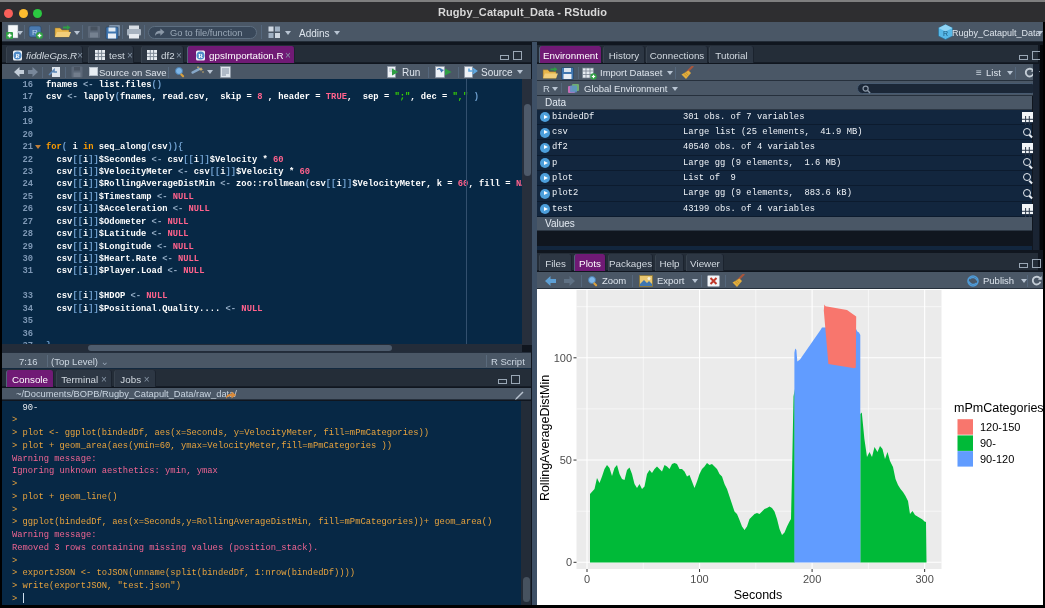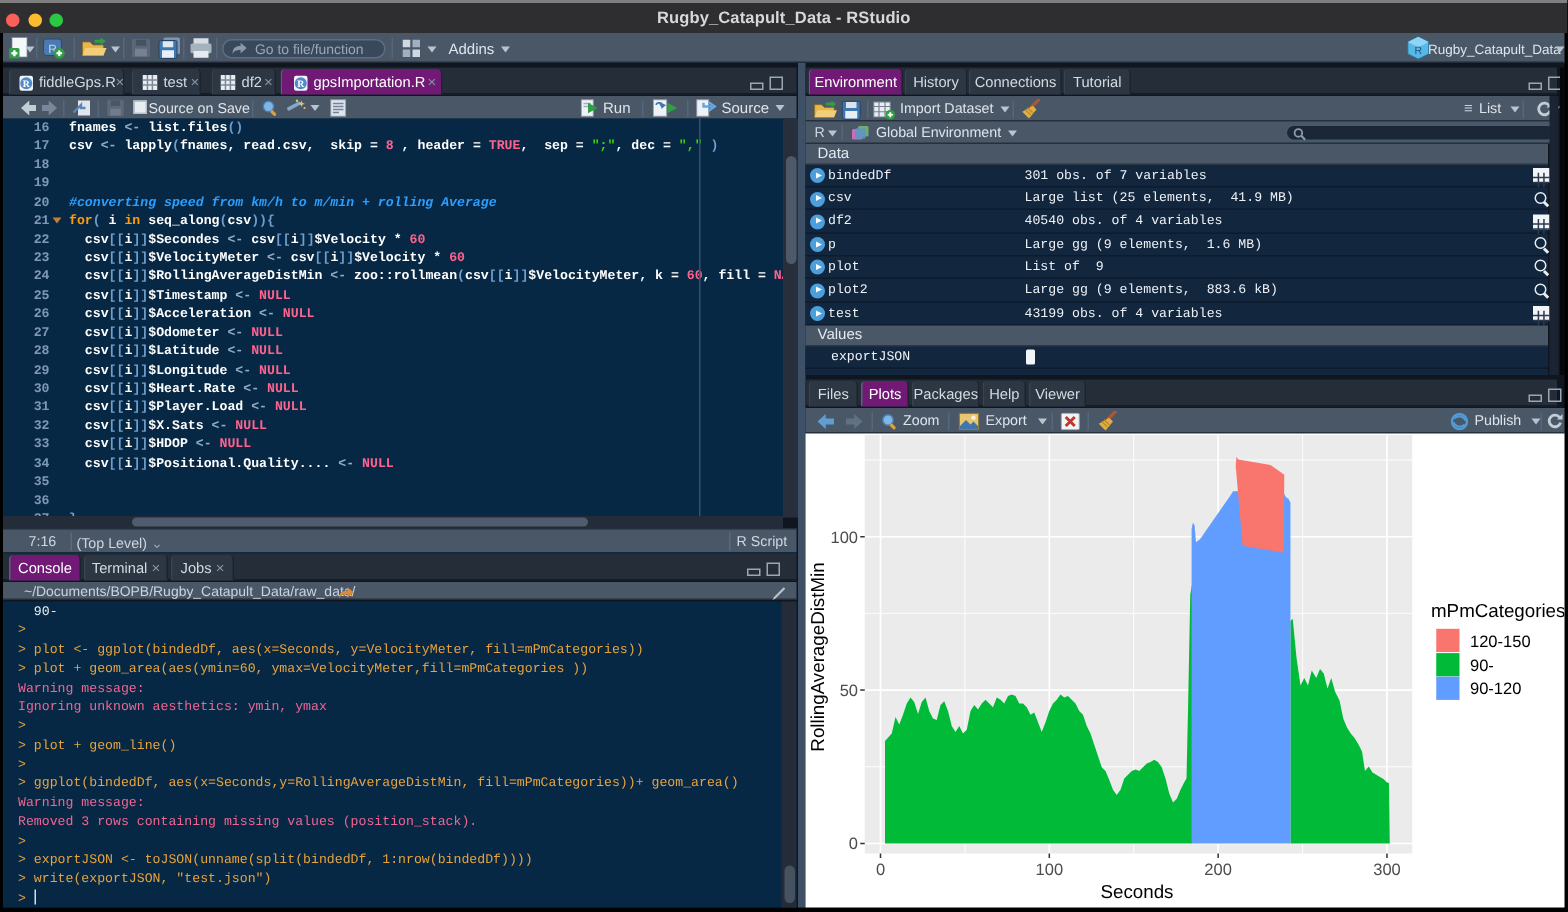--- a/index.html
+++ b/index.html
@@ -138,21 +138,21 @@
   <div class="abs tbtext" style="left:950px;top:5.5px;font-size:9px;">Rugby_Catapult_Data</div>
   <div class="abs caret" style="left:1035px;top:9px"></div>
 </div>
 
 <div id="content" class="abs">
 
   <div class="abs" style="left:529.5px;top:0;width:5px;height:563px;background:#3e5066;"></div>
 
   <div id="editor" class="abs">
     <div class="abs pane-tabs" style="left:0;top:0;width:529px;">
-      <div class="tab" style="left:4px;width:77px;">
+      <div class="tab" style="left:4px;width:77px;font-style:italic;">
         <svg style="position:absolute;left:5px;top:3.5px" width="11" height="11" viewBox="0 0 11 11">
             <rect x="1" y="0.5" width="9" height="10" rx="1.5" fill="#f0f4f8"></rect>
             <circle cx="5.5" cy="5.5" r="4" fill="#4f8bc8"></circle>
             <text x="5.5" y="8.2" font-size="6.5" font-weight="bold" fill="#fff" text-anchor="middle" font-family="Liberation Serif">R</text>
           </svg>
         <span style="position:absolute;left:19px;top:4px;">fiddleGps.R</span>
           <span class="x" style="position:absolute;left:70px;top:4px;">×</span>
       </div>
       <div class="tab" style="left:86px;width:46px;">
         <svg style="position:absolute;left:6px;top:4px" width="10" height="10" viewBox="0 0 10 10">
@@ -237,33 +237,32 @@
         <path d="M5 2.5 L5 5 L11 5 M8.5 2.2 L12.5 5 L8.5 7.8" fill="none" stroke="#5fa8e0" stroke-width="1.6"></path>
       </svg>
       <div class="abs tbtext" style="left:479px;top:3px;font-size:10px;text-align:right;">Source</div>
       <div class="abs caret" style="left:515px;top:6px"></div>
     </div>
     <div id="code">
       <div class="cl" style="top:0.0px"><span class="ln">16</span><span class="ct">fnames <span class="op">&lt;-</span> list.files<span class="br">()</span></span></div>
       <div class="cl" style="top:12.43px"><span class="ln">17</span><span class="ct">csv <span class="op">&lt;-</span> lapply<span class="br">(</span>fnames, read.csv,  skip = <span class="num">8</span> , header = <span class="num">TRUE</span>,  sep = <span class="str">";"</span>, dec = <span class="str">","</span> <span class="br">)</span></span></div>
       <div class="cl" style="top:24.86px"><span class="ln">18</span><span class="ct"></span></div>
       <div class="cl" style="top:37.29px"><span class="ln">19</span><span class="ct"></span></div>
-      <div class="cl" style="top:49.72px"><span class="ln">20</span><span class="ct"><span class="com">#converting speed from km/h to m/min + rolling Average</span></span></div>
+      <div class="cl" style="top:49.72px"><span class="ln">20</span></div>
       <div class="cl" style="top:62.15px"><span class="ln">21</span><span style="position:absolute;left:33px;top:4px;width:0;height:0;border-left:3.5px solid transparent;border-right:3.5px solid transparent;border-top:4.5px solid #c07f3a;"></span><span class="ct"><span class="kw">for</span><span class="br">(</span> i <span class="kw">in</span> seq_along<span class="br">(</span>csv<span class="br">)){</span></span></div>
       <div class="cl" style="top:74.58px"><span class="ln">22</span><span class="ct">  csv<span class="br">[[</span>i<span class="br">]]</span>$Secondes <span class="op">&lt;-</span> csv<span class="br">[[</span>i<span class="br">]]</span>$Velocity * <span class="num">60</span></span></div>
       <div class="cl" style="top:87.01px"><span class="ln">23</span><span class="ct">  csv<span class="br">[[</span>i<span class="br">]]</span>$VelocityMeter <span class="op">&lt;-</span> csv<span class="br">[[</span>i<span class="br">]]</span>$Velocity * <span class="num">60</span></span></div>
       <div class="cl" style="top:99.44px"><span class="ln">24</span><span class="ct">  csv<span class="br">[[</span>i<span class="br">]]</span>$RollingAverageDistMin <span class="op">&lt;-</span> zoo::rollmean<span class="br">(</span>csv<span class="br">[[</span>i<span class="br">]]</span>$VelocityMeter, k = <span class="num">60</span>, fill = <span class="num">NA</span></span></div>
       <div class="cl" style="top:111.87px"><span class="ln">25</span><span class="ct">  csv<span class="br">[[</span>i<span class="br">]]</span>$Timestamp <span class="op">&lt;-</span> <span class="num">NULL</span></span></div>
       <div class="cl" style="top:124.3px"><span class="ln">26</span><span class="ct">  csv<span class="br">[[</span>i<span class="br">]]</span>$Acceleration <span class="op">&lt;-</span> <span class="num">NULL</span></span></div>
       <div class="cl" style="top:136.73px"><span class="ln">27</span><span class="ct">  csv<span class="br">[[</span>i<span class="br">]]</span>$Odometer <span class="op">&lt;-</span> <span class="num">NULL</span></span></div>
       <div class="cl" style="top:149.16px"><span class="ln">28</span><span class="ct">  csv<span class="br">[[</span>i<span class="br">]]</span>$Latitude <span class="op">&lt;-</span> <span class="num">NULL</span></span></div>
       <div class="cl" style="top:161.59px"><span class="ln">29</span><span class="ct">  csv<span class="br">[[</span>i<span class="br">]]</span>$Longitude <span class="op">&lt;-</span> <span class="num">NULL</span></span></div>
       <div class="cl" style="top:174.02px"><span class="ln">30</span><span class="ct">  csv<span class="br">[[</span>i<span class="br">]]</span>$Heart.Rate <span class="op">&lt;-</span> <span class="num">NULL</span></span></div>
       <div class="cl" style="top:186.45px"><span class="ln">31</span><span class="ct">  csv<span class="br">[[</span>i<span class="br">]]</span>$Player.Load <span class="op">&lt;-</span> <span class="num">NULL</span></span></div>
-      <div class="cl" style="top:198.88px"><span class="ln">32</span><span class="ct">  csv<span class="br">[[</span>i<span class="br">]]</span>$X.Sats <span class="op">&lt;-</span> <span class="num">NULL</span></span></div>
       <div class="cl" style="top:211.31px"><span class="ln">33</span><span class="ct">  csv<span class="br">[[</span>i<span class="br">]]</span>$HDOP <span class="op">&lt;-</span> <span class="num">NULL</span></span></div>
       <div class="cl" style="top:223.74px"><span class="ln">34</span><span class="ct">  csv<span class="br">[[</span>i<span class="br">]]</span>$Positional.Quality.... <span class="op">&lt;-</span> <span class="num">NULL</span></span></div>
       <div class="cl" style="top:236.17px"><span class="ln">35</span><span class="ct"></span></div>
       <div class="cl" style="top:248.6px"><span class="ln">36</span><span class="ct"></span></div>
       <div class="cl" style="top:261.03px"><span class="ln">37</span><span style="position:absolute;left:33px;top:4px;width:0;height:0;border-left:3.5px solid transparent;border-right:3.5px solid transparent;border-top:4.5px solid #c07f3a;"></span><span class="ct"><span class="br">}</span></span></div>
     </div>
 
     <div class="abs" style="left:464px;top:34px;width:1px;height:266px;background:#33506e;"></div>
 
     <div class="abs" style="left:0;top:299px;width:520px;height:8px;background:#232c39;">
@@ -436,24 +435,20 @@
       </div>
     <div class="envrow" style="top:156.52px">
         <span class="exparrow"></span>
         <span class="envname">test</span>
         <span class="envval">43199 obs. of 4 variables</span>
         <span class="gridicon" style="left:485px;top:2.5px;"><svg width="11" height="10" viewBox="0 0 11 10">
             <path d="M0 3.3 H11 M0 6.6 H11 M3.6 0 V10 M7.3 0 V10" stroke="#2c3a4c" stroke-width="1"></path>
           </svg></span>
       </div>
     <div class="sechead" style="top:171.8px;">Values</div>
-    <div class="envrow" style="top:186px;height:15.3px;">
-        <span class="envname" style="left:17px;">exportJSON</span>
-        <span class="envval" style="left:147px;"><span style="display:inline-block;width:6px;height:9.5px;background:#f2f5f8;border-radius:1px;"></span></span>
-      </div>
     <div class="abs" style="left:0;top:201.3px;width:495px;height:3.7px;background:#12263e;"></div>
 
     <div class="abs" style="left:496px;top:19px;width:6px;height:186px;background:#1a2433;"></div>
     <div class="abs" style="left:503px;top:0px;width:3px;height:205px;background:#05070a;"></div>
 </div>
 
   <div id="plotpane" class="abs" style="left:535px;top:211px;width:506px;height:352px;">
     <div class="abs pane-tabs" style="left:0;top:0;width:501px;">
       <div class="tab" style="left:2px;width:33px;">Files</div>
       <div class="tab active" style="left:37px;width:32px;">Plots</div>

